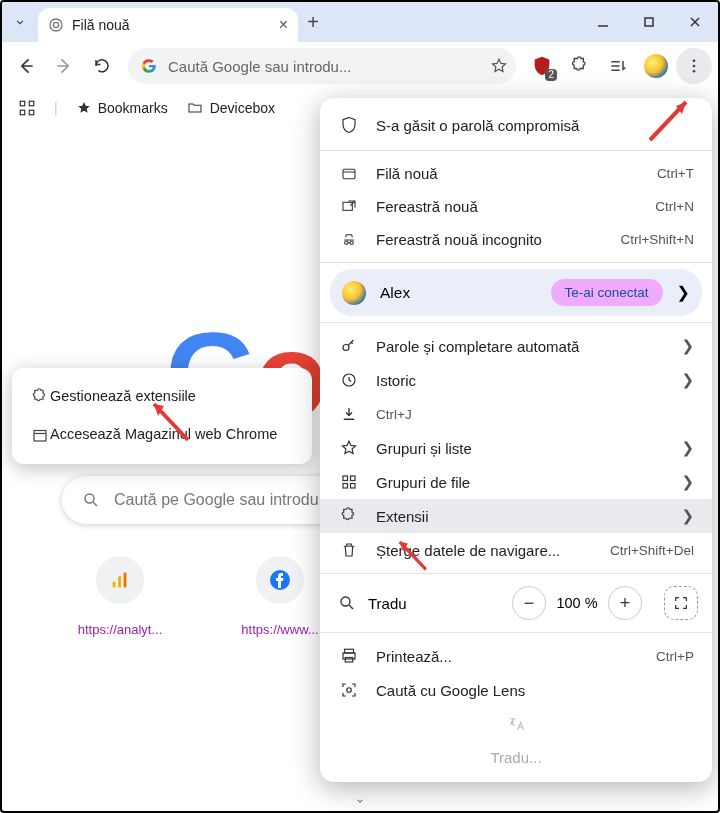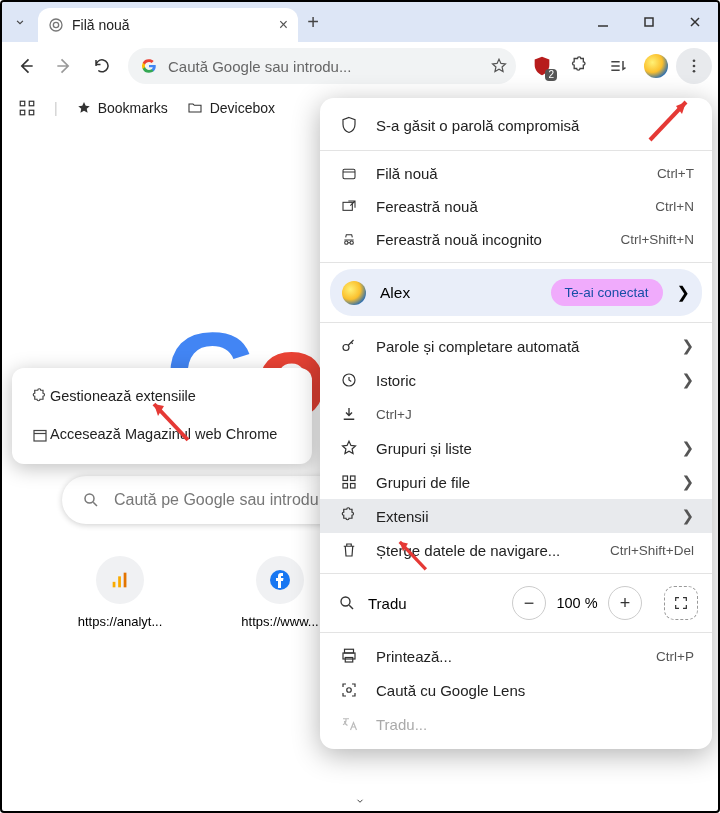--- a/index.html
+++ b/index.html
@@ -129,21 +129,21 @@
   .shortcuts {
     position:absolute; top:430px; left:0; right:0;
     display:flex; justify-content:center; gap:30px;
     flex-wrap:wrap;
   }
   .shortcut { width:130px; display:flex; flex-direction:column; align-items:center; gap:10px;}
   .sc-icon {
     width:48px; height:48px; border-radius:50%;
     background:#f0f1f3; display:flex; align-items:center; justify-content:center;
   }
-  .sc-label { font-size:13px; color:#000000; max-width:120px; white-space:nowrap; overflow:hidden; text-overflow:ellipsis;}
+  .sc-label { font-size:13px; color:#a21caf; max-width:120px; white-space:nowrap; overflow:hidden; text-overflow:ellipsis;margin-top:8px;}
 
   
   .submenu {
     position:absolute;
     left:10px; top:366px;
     width:300px;
     background:#fff;
     border-radius:12px;
     box-shadow:0 4px 20px rgba(0,0,0,.25);
     padding:10px 0;
@@ -203,21 +203,21 @@
     display:flex; align-items:center; justify-content:center;
     font-size:18px; color:#333;
   }
   .menu .zoom-row .zval{ width:54px; text-align:center; font-size:14.5px;}
   .menu .zoom-row .fs{
     width:34px; height:34px; border-radius:10px;
     border:1px dashed #999;
     display:flex; align-items:center; justify-content:center;
     color:#444; margin-left:10px;
   }
-  .menu .disabled{ color:#aaa; }
+  .menu .disabled{ color:#aaa;flex-direction:column; }
   .menu .disabled .ic{ color:#bbb;}
 
   .footer {
     height:20px;
     display:flex;
     align-items:center;
     justify-content:center;
     color:#333;
   }
 

